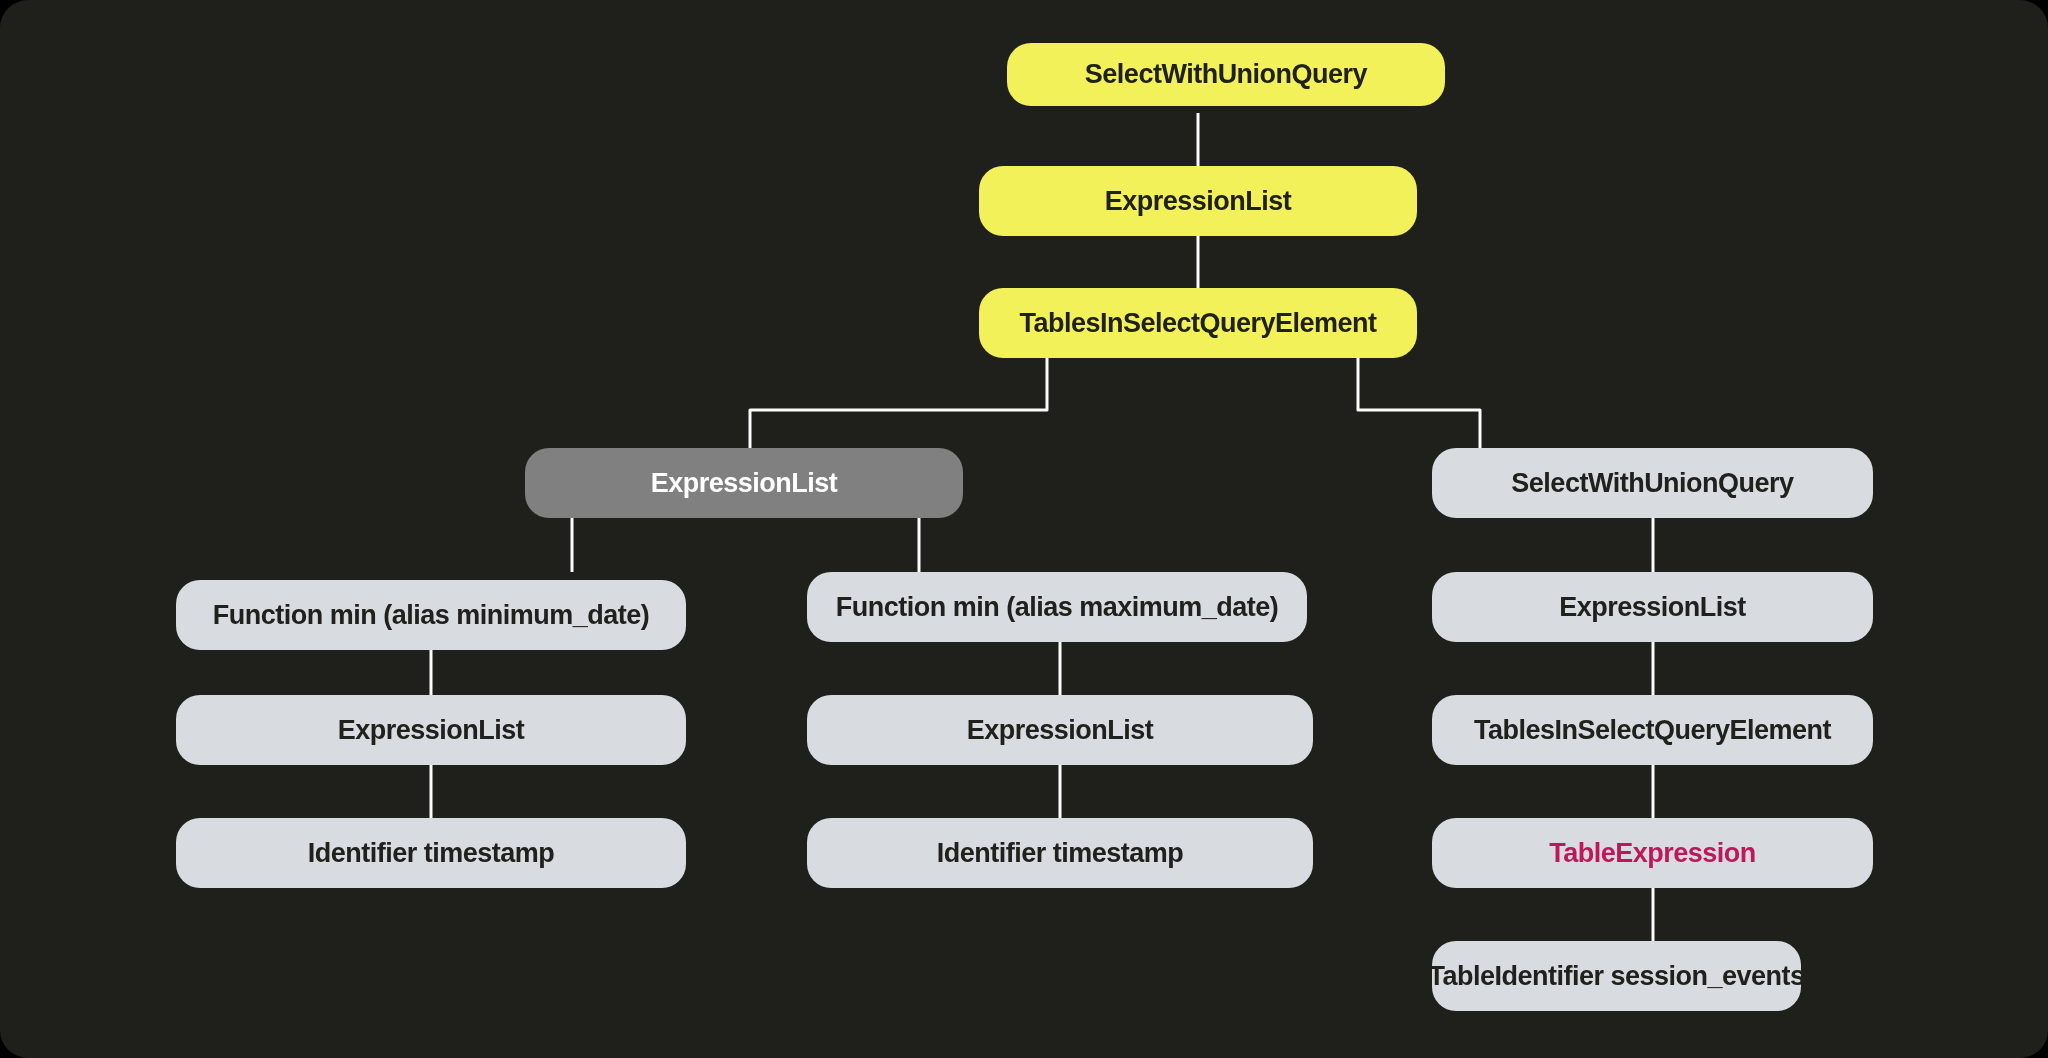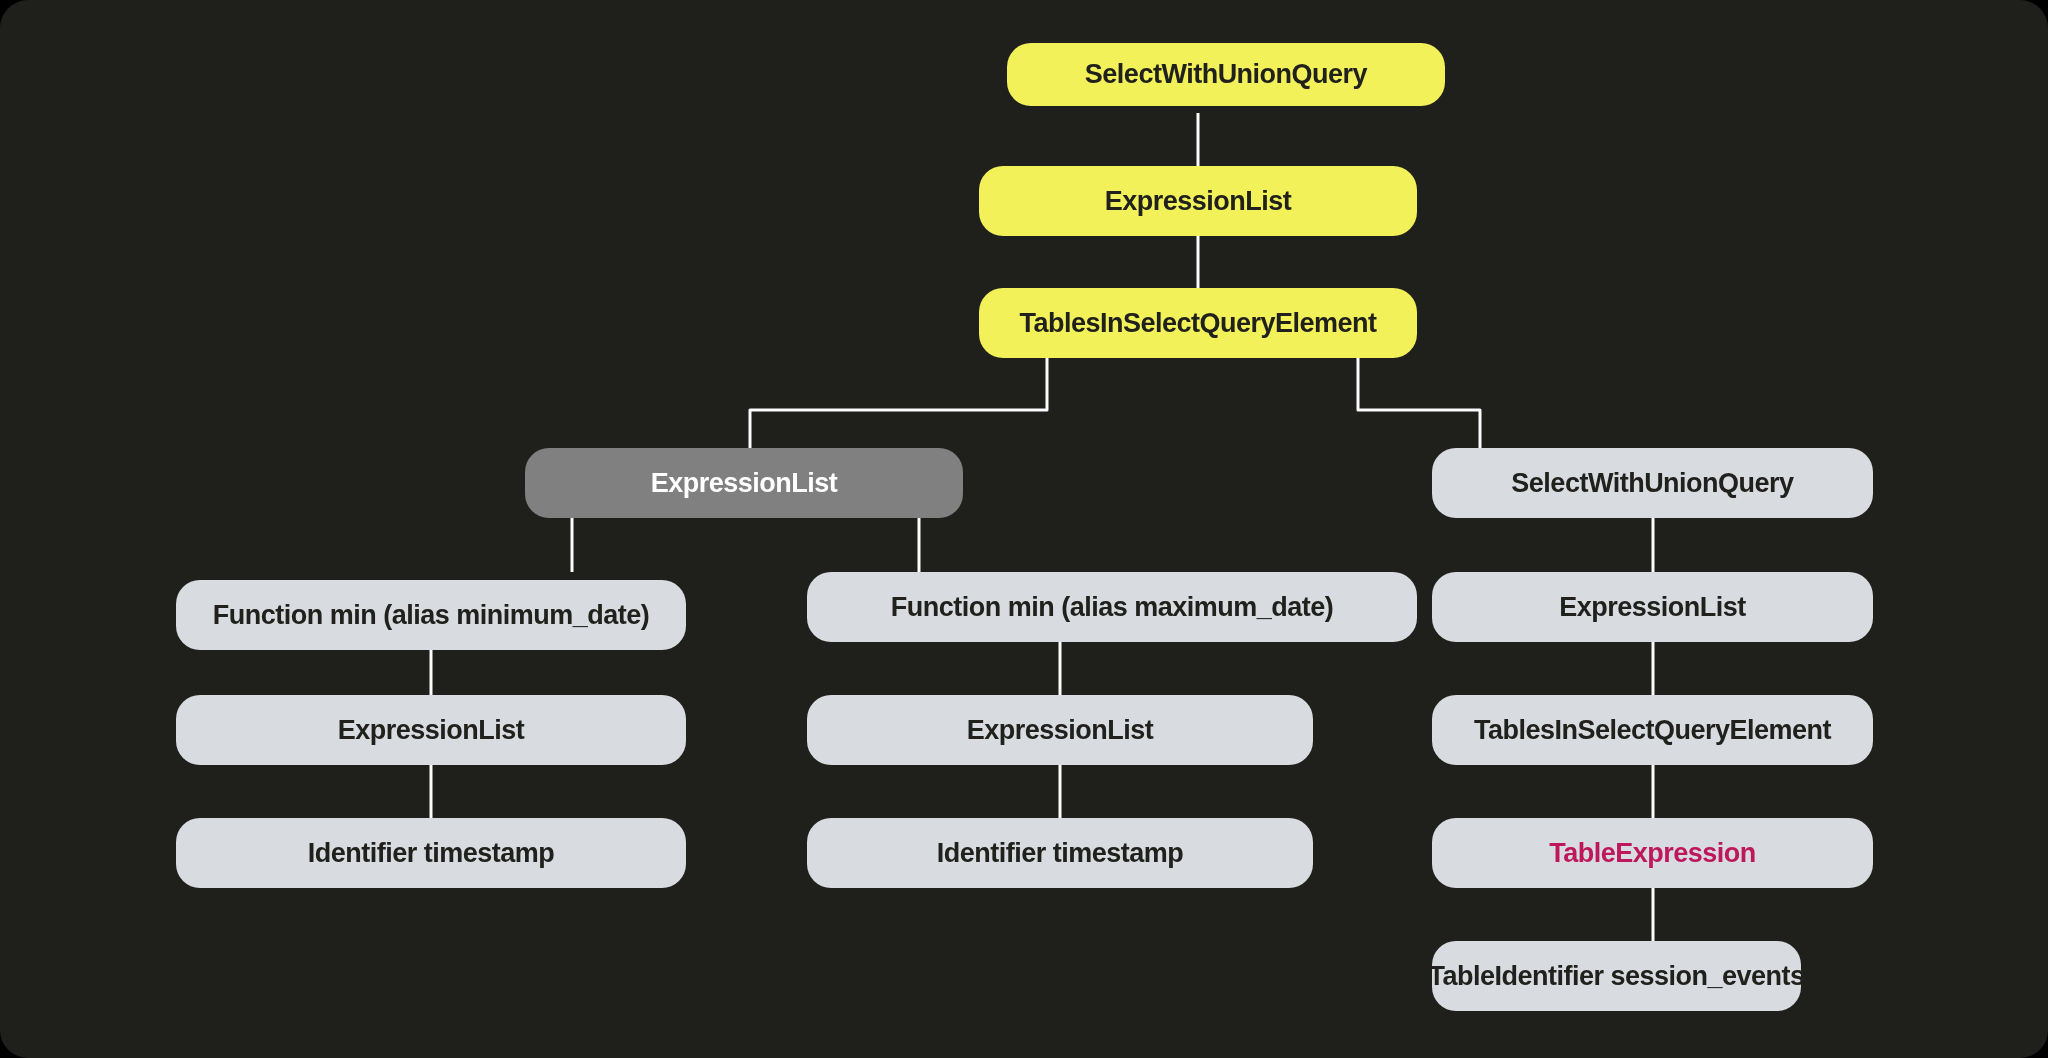--- a/index.html
+++ b/index.html
@@ -75,21 +75,21 @@
     </div>
     <div class="node selected" style="left: 525px; top: 448px; width: 438px; height: 70px; background: rgb(128, 128, 128); color: rgb(255, 255, 255);">
       <span class="label">ExpressionList</span>
     </div>
     <div class="node plain" style="left: 1432px; top: 448px; width: 441px; height: 70px; background: rgb(216, 219, 224); color: rgb(32, 33, 28);">
       <span class="label">SelectWithUnionQuery</span>
     </div>
     <div class="node plain" style="left: 176px; top: 572px; width: 510px; height: 70px; background: rgb(216, 219, 224); color: rgb(32, 33, 28); margin-top: 8px;">
       <span class="label">Function min (alias minimum_date)</span>
     </div>
-    <div class="node plain" style="left: 807px; top: 572px; width: 610px; height: 70px; background: rgb(216, 219, 224); color: rgb(32, 33, 28);">
+    <div class="node plain" style="left: 807px; top: 572px; width: 500px; height: 70px; background: rgb(216, 219, 224); color: rgb(32, 33, 28);">
       <span class="label">Function min (alias maximum_date)</span>
     </div>
     <div class="node plain" style="left: 1432px; top: 572px; width: 441px; height: 70px; background: rgb(216, 219, 224); color: rgb(32, 33, 28);">
       <span class="label">ExpressionList</span>
     </div>
     <div class="node plain" style="left: 176px; top: 695px; width: 510px; height: 70px; background: rgb(216, 219, 224); color: rgb(32, 33, 28);">
       <span class="label">ExpressionList</span>
     </div>
     <div class="node plain" style="left: 807px; top: 695px; width: 506px; height: 70px; background: rgb(216, 219, 224); color: rgb(32, 33, 28);">
       <span class="label">ExpressionList</span>

